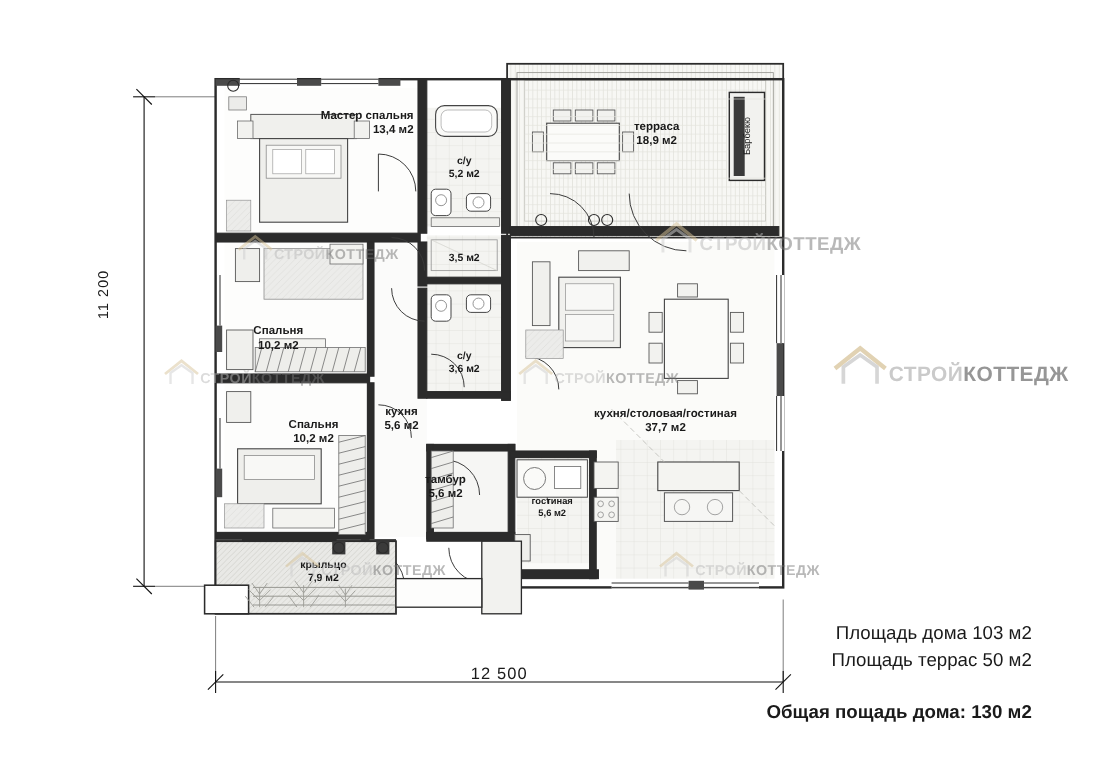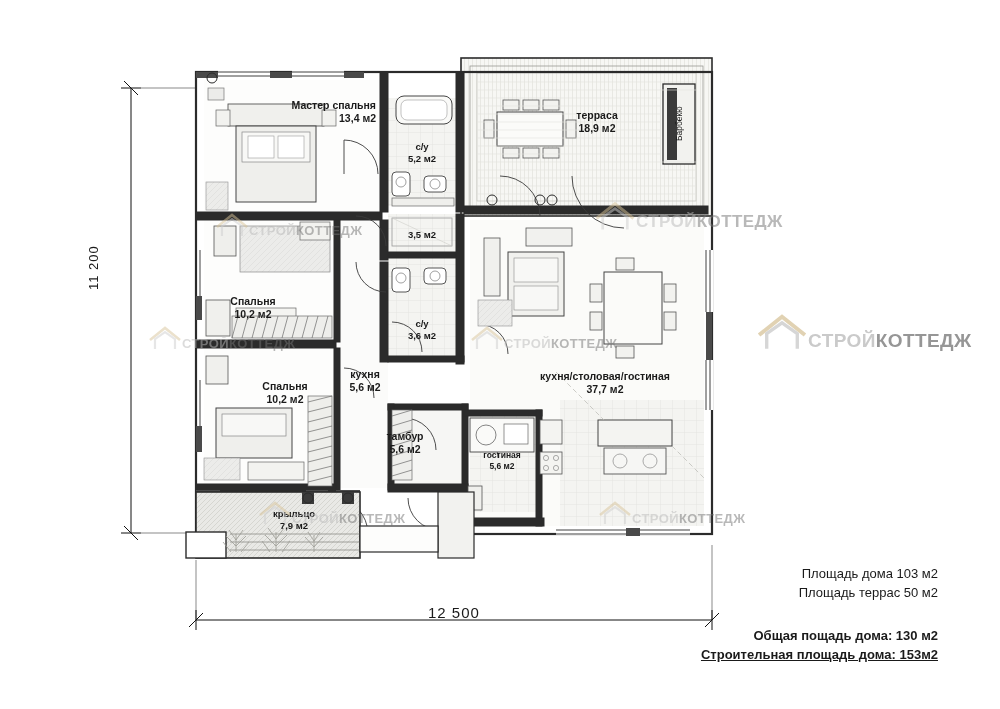--- a/index.html
+++ b/index.html
@@ -20,21 +20,21 @@
     font-size:15px;letter-spacing:1px;white-space:nowrap;margin-left:36px;
   }
   
   .room{position:absolute;text-align:center;line-height:1.25;white-space:nowrap;}
   .room .nm{font-size:10.5px;font-weight:bold;}
   .room .ar{font-size:10.5px;font-weight:bold;}
   .room.small .nm,.room.small .ar{font-size:9.5px;}
   .room.tiny .nm,.room.tiny .ar{font-size:8.5px;}
   
   .legend{position:absolute;right:62px;top:566px;text-align:right;}
-  .legend div{font-size:13px;margin-bottom:4px;white-space:nowrap;}
+  .legend div{font-size:17px;margin-bottom:4px;white-space:nowrap;}
   .legend div.b{font-weight:bold;margin-top:28px;}
   .legend div.u{font-weight:bold;text-decoration:underline;}
   
   .wm{position:absolute;display:flex;align-items:flex-end;opacity:.5;}
   .wm .txt{font-size:17px;font-weight:bold;letter-spacing:.4px;}
   .wm .t1{color:#b9b9b9;}
   .wm .t2{color:#737373;}
   .wm svg{display:block;}
   .wm.sm .txt{font-size:13px;}
   .wm.big .txt{font-size:19px;}
@@ -483,21 +483,20 @@
   <div class="nm">крыльцо</div>
   <div class="ar">7,9 м2</div>
 </div>
 
 <div class="bbq">Барбекю</div>
 
 <div class="legend">
   <div>Площадь дома 103 м2</div>
   <div>Площадь террас 50 м2</div>
   <div class="b">Общая пощадь дома: 130 м2</div>
-  <div class="u">Строительная площадь дома: 153м2</div>
 </div>
 
 <div class="wm sm" style="left:215px;top:212px;">
   <svg width="34" height="26" viewBox="0 0 34 26">
     <path d="M2 15 L17 3 L32 15" fill="none" stroke="#d8c49a" stroke-width="2.6"></path>
     <path d="M7 24 L7 14 L17 7 L27 14 L27 24" fill="none" stroke="#cfcfcf" stroke-width="2.2"></path>
   </svg>
   <span class="txt t1">СТРОЙ</span>
     <span class="txt t2">КОТТЕДЖ</span>
 </div>

